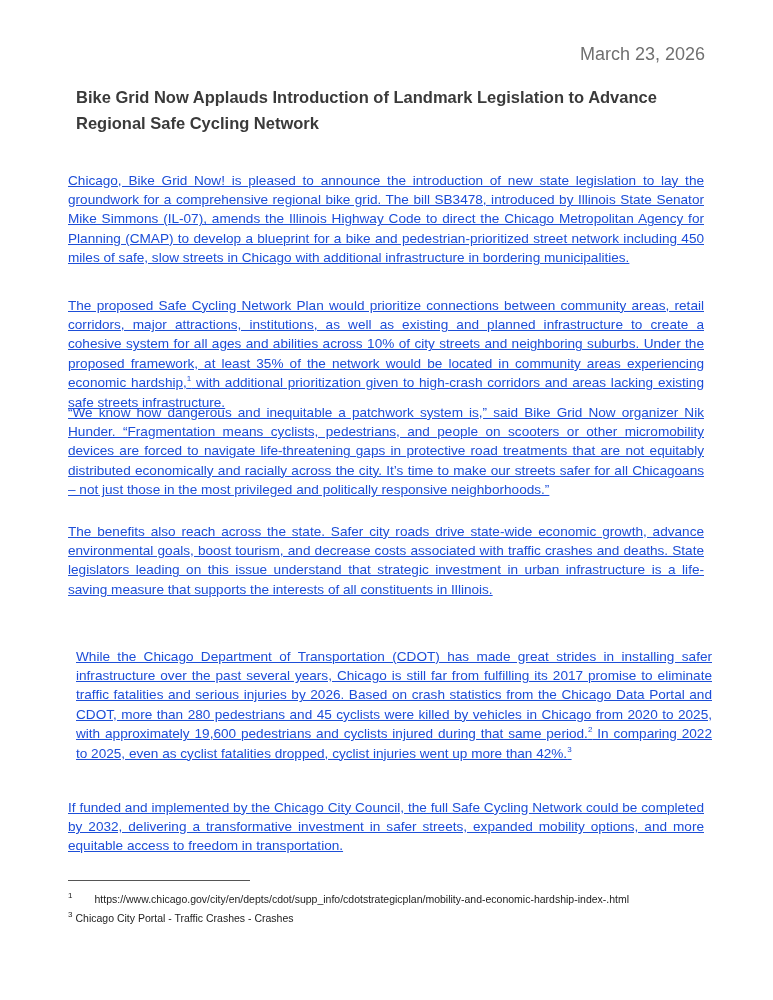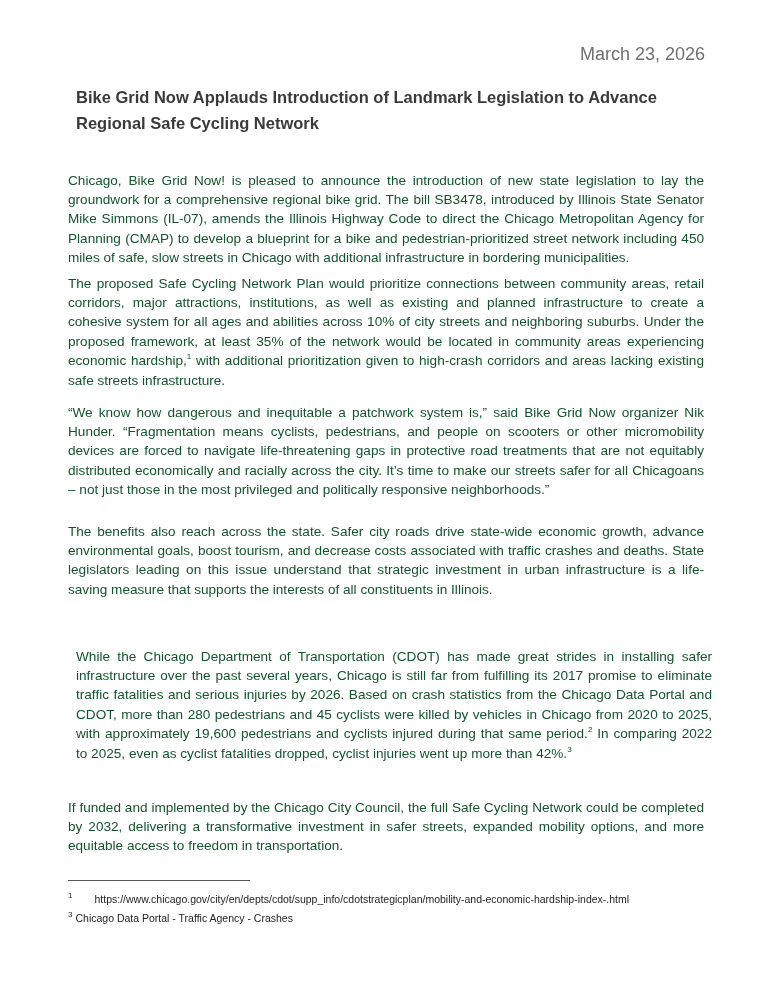--- a/index.html
+++ b/index.html
@@ -2,24 +2,24 @@
 <html><head>
 <meta charset="utf-8">
 <style>
   html, body { margin: 0; padding: 0; background: #ffffff; }
   body { width: 773px; height: 1000px; position: relative; overflow: hidden;
          font-family: "Liberation Sans", "DejaVu Sans", sans-serif; color: #222222; }
   .date { position: absolute; right: 68px; top: 44px; font-size: 18px; color: #707070; }
   .title { position: absolute; left: 68px; top: 84px; width: 640px; font-size: 16.5px;
            font-weight: bold; line-height: 26px; color: #3a3a3a; margin-left: 8px; }
   .para { position: absolute; left: 68px; width: 636px; font-size: 13.6px; line-height: 19.4px;
-          text-align: justify; color: #14532d; }
+          text-align: justify; color: #1d4ed8; text-decoration: underline; }
   .para sup { font-size: 8px; vertical-align: super; line-height: 0; }
   .p1 { top: 157px; }
-  .p2 { top: 260px; }
+  .p2 { top: 282px; }
   .p3 { top: 389px; }
   .p4 { top: 508px; }
   .p5 { top: 633px; margin-left: 8px; }
   .p6 { top: 784px; }
   .fn-rule { position: absolute; left: 68px; top: 880px; width: 182px; height: 1px; background: #555555; }
   .footnotes { position: absolute; left: 68px; top: 888px; width: 680px; font-size: 10.5px; line-height: 15.5px; color: #222222; }
   .fn sup { font-size: 8px; margin-right: 3px; }
   .fn-link { color: #222222; text-decoration: none; margin-left: 19px; }
 </style>
 </head>
@@ -38,14 +38,14 @@
 <p class="para p4">The benefits also reach across the state. Safer city roads drive state-wide economic growth, advance environmental goals, boost tourism, and decrease costs associated with traffic crashes and deaths. State legislators leading on this issue understand that strategic investment in urban infrastructure is a life-saving measure that supports the interests of all constituents in Illinois.</p>
 
 <p class="para p5"><span>While the Chicago Department of Transportation (CDOT) has made great strides in installing safer infrastructure over the past several years, Chicago is still far from fulfilling its 2017 promise to eliminate traffic fatalities and serious injuries by 2026. Based on crash statistics from the Chicago Data Portal and CDOT, more than 280 pedestrians and 45 cyclists were killed by vehicles in Chicago from 2020 to 2025, with approximately 19,600 pedestrians and cyclists injured during that same period.</span><sup>2</sup><span> In comparing 2022 to 2025, even as cyclist fatalities dropped, cyclist injuries went up more than 42%.</span><sup>3</sup></p>
 
 <p class="para p6">If funded and implemented by the Chicago City Council, the full Safe Cycling Network could be completed by 2032, delivering a transformative investment in safer streets, expanded mobility options, and more equitable access to freedom in transportation.</p>
 
 <div class="fn-rule"></div>
 
 <div class="footnotes">
   <div class="fn"><sup>1</sup><a class="fn-link">https://www.chicago.gov/city/en/depts/cdot/supp_info/cdotstrategicplan/mobility-and-economic-hardship-index-.html</a></div>
-  <div class="fn"><sup>3</sup><span>Chicago Data Portal - Traffic Agency - Crashes</span></div>
+  <div class="fn"><sup>3</sup><span>Chicago City Portal - Traffic Crashes - Crashes</span></div>
 </div>
 
 </body></html>

